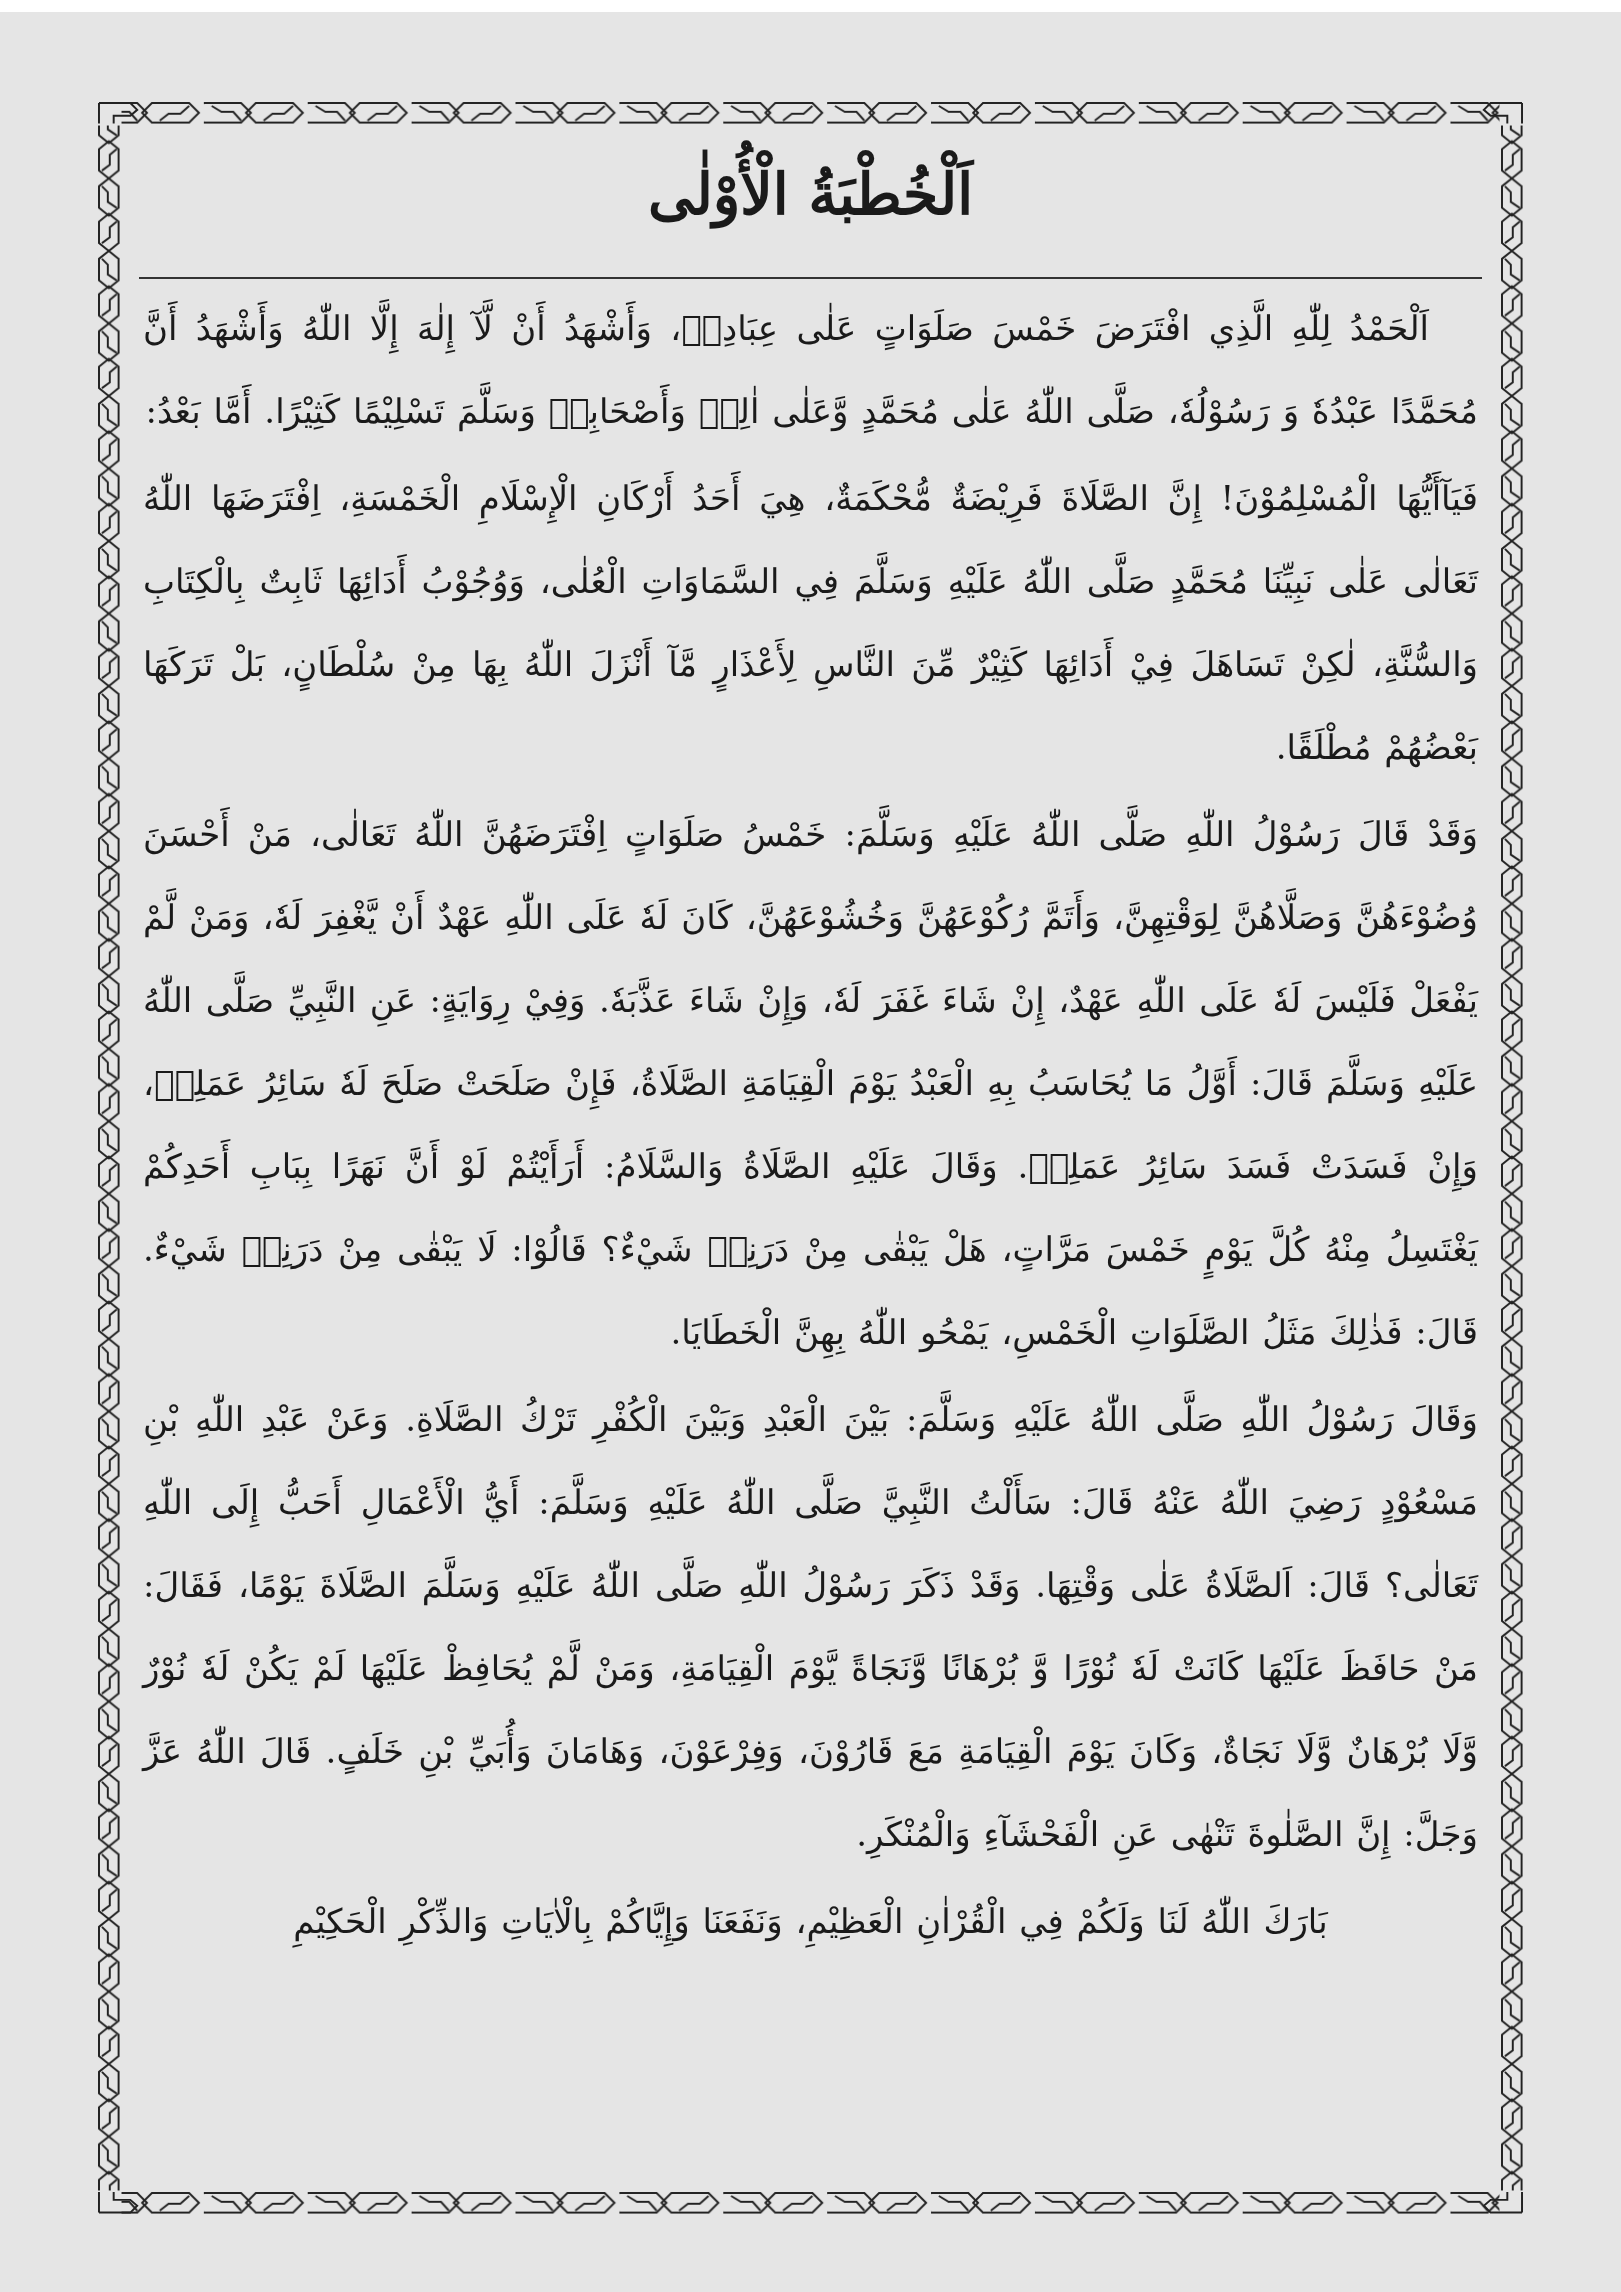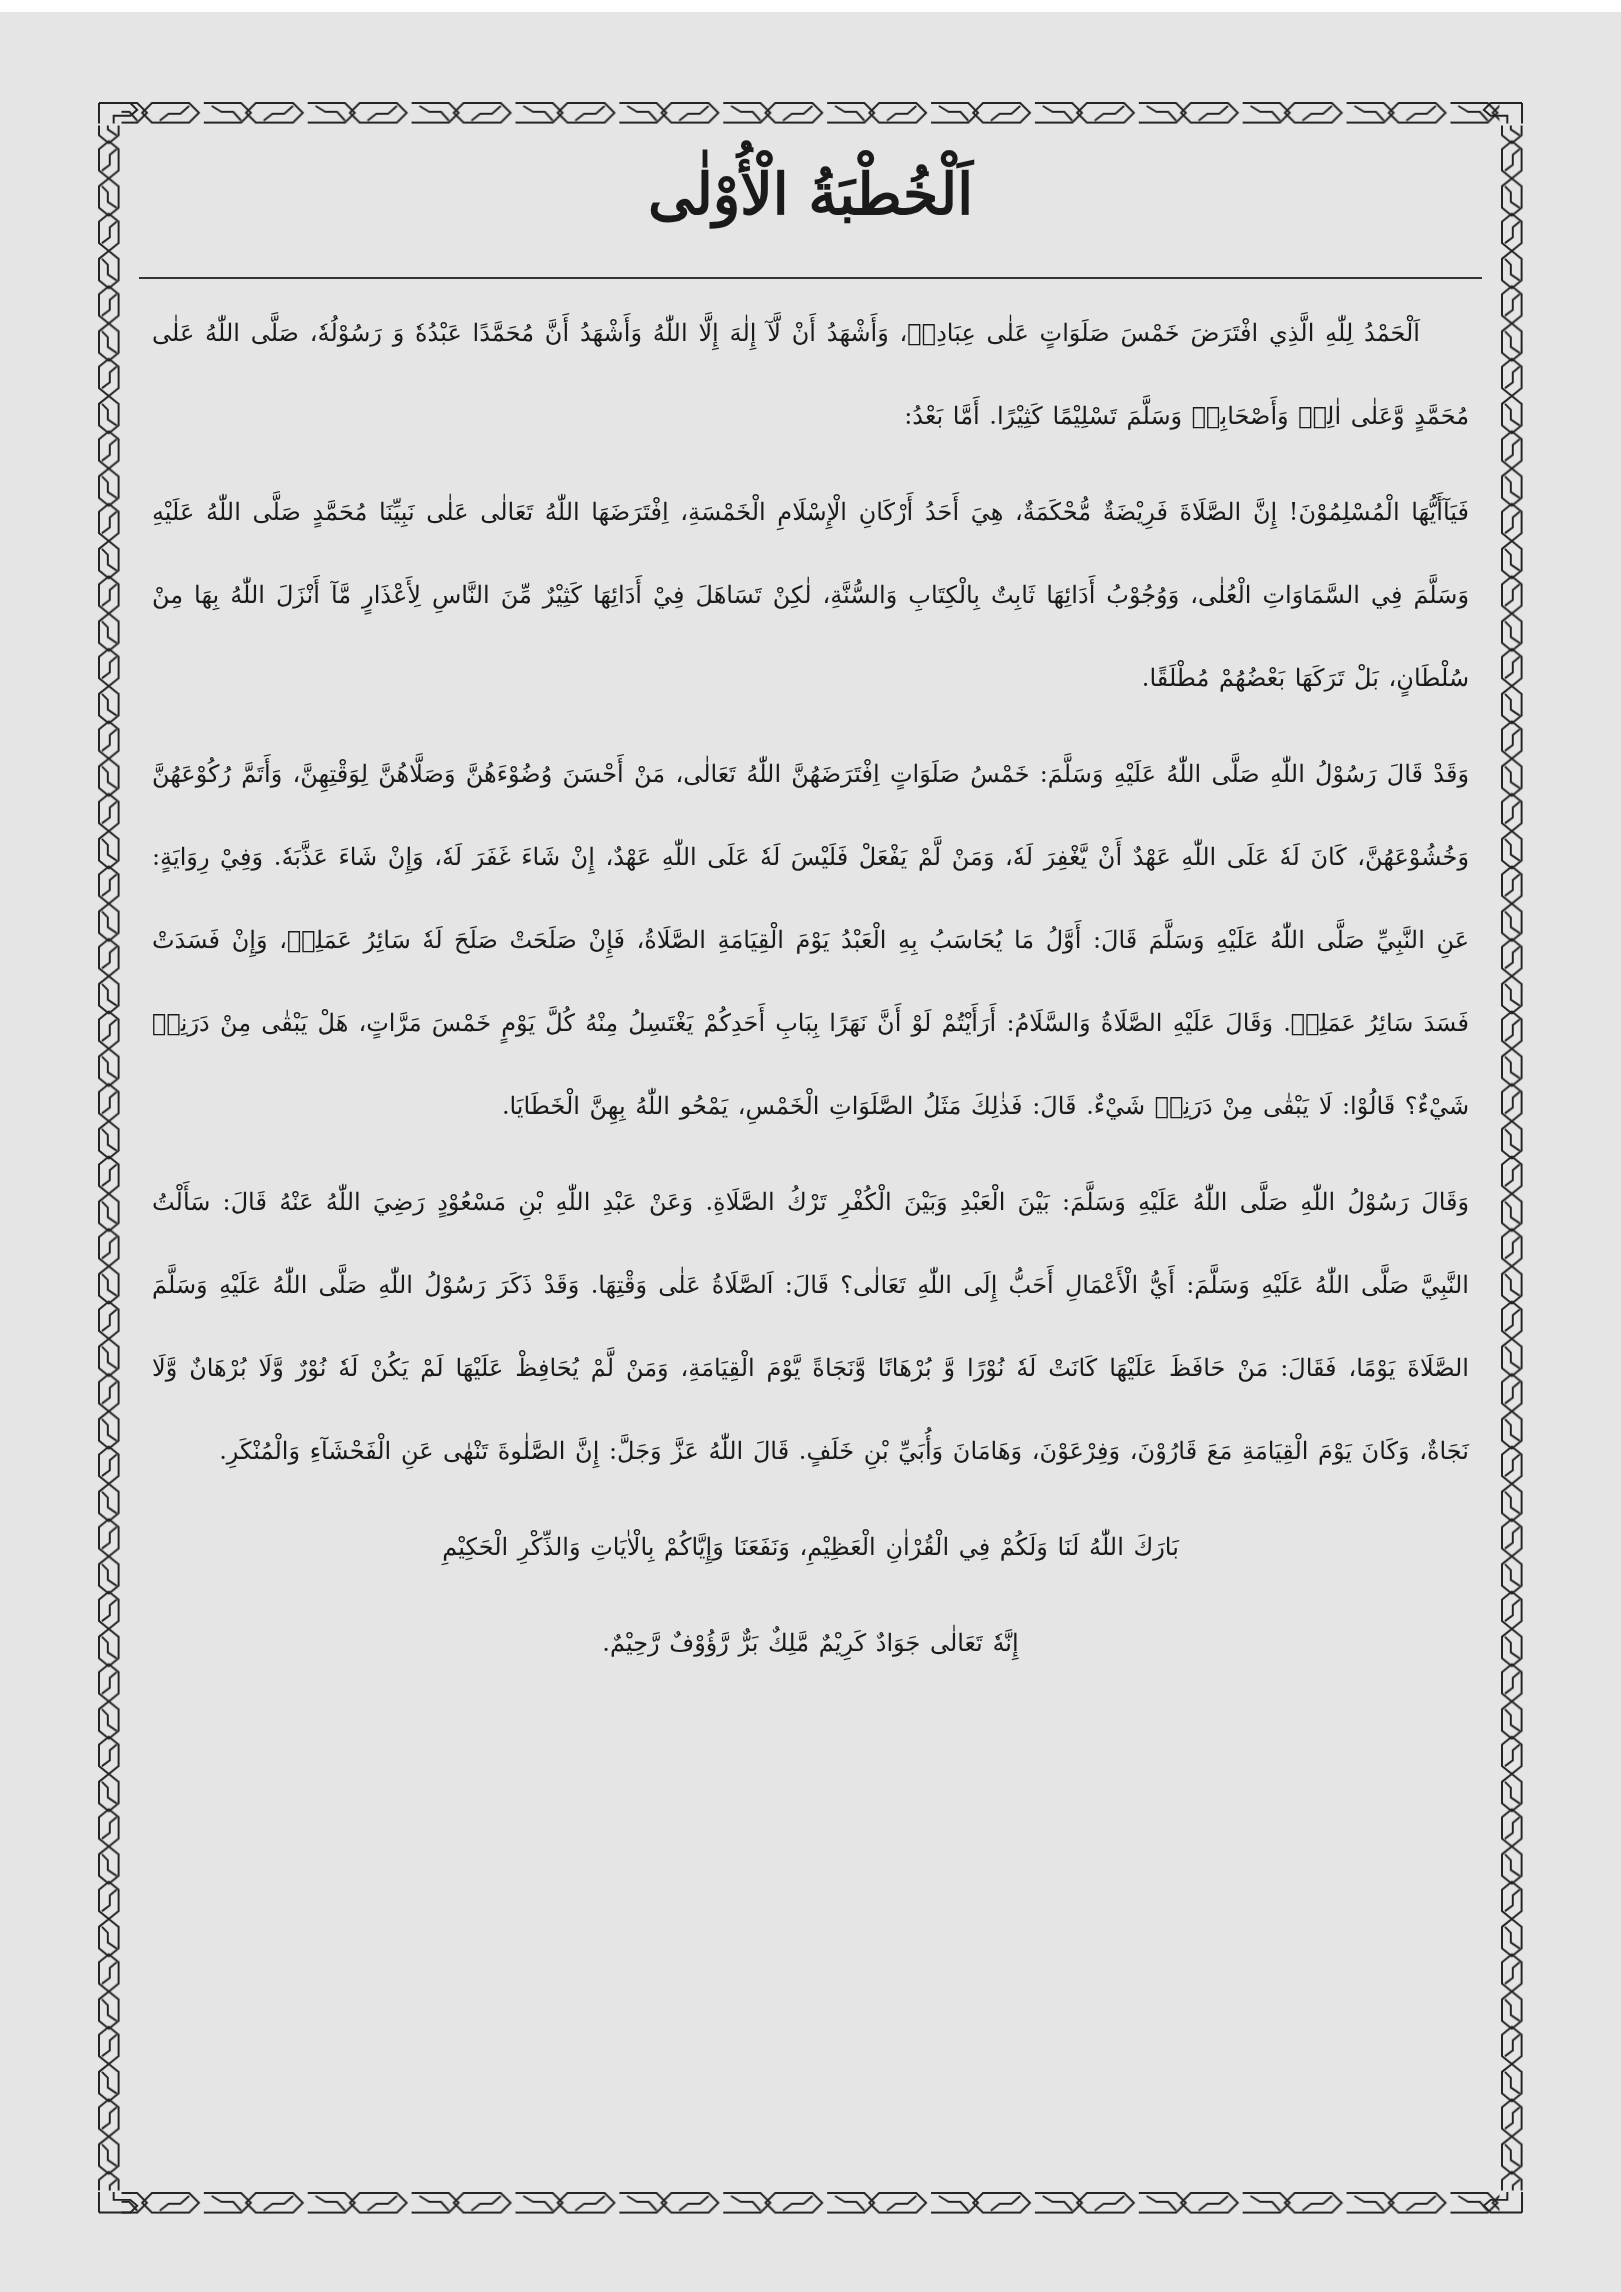--- a/index.html
+++ b/index.html
@@ -14,22 +14,22 @@
   .content {
     position: absolute; left: 139px; top: 118px; width: 1343px;
     direction: rtl; font-family: "DejaVu Serif", serif; color: #1a1a1a;
   }
   .title {
     text-align: center; font-size: 57px; font-weight: bold; line-height: 127px;
     height: 147px; margin: 0;
   }
   .rule { height: 0; border-top: 2.9px solid #333; margin: 0 0 7.8px 0; }
   .para {
-    font-size: 24px; line-height: 83px; text-align: justify; text-align-last: right;
-    margin: 13px; word-spacing: 2px;
+    font-size: 34px; line-height: 83px; text-align: justify; text-align-last: right;
+    margin: 4px; word-spacing: 2px;
   }
   .para .indent { display: inline-block; width: 49px; }
   .para.centered { text-align: right; text-align-last: center; }
 </style>
 </head>
 <body>
 
 <div class="page">
 
   <div class="frame">
@@ -70,16 +70,15 @@
   <div class="content">
     <h1 class="title">اَلْخُطْبَةُ الْأُوْلٰى</h1>
     <div class="rule"></div>
 
     <p class="para"><span class="indent"></span><span>اَلْحَمْدُ لِلّٰهِ الَّذِي افْتَرَضَ خَمْسَ صَلَوَاتٍ عَلٰى عِبَادِهٖ، وَأَشْهَدُ أَنْ لَّآ إِلٰهَ إِلَّا اللّٰهُ وَأَشْهَدُ أَنَّ مُحَمَّدًا عَبْدُهٗ وَ رَسُوْلُهٗ، صَلَّى اللّٰهُ عَلٰى مُحَمَّدٍ وَّعَلٰى اٰلِهٖ وَأَصْحَابِهٖ وَسَلَّمَ تَسْلِيْمًا كَثِيْرًا. أَمَّا بَعْدُ:</span></p>
     <p class="para"><span>فَيَآأَيُّهَا الْمُسْلِمُوْنَ! إِنَّ الصَّلَاةَ فَرِيْضَةٌ مُّحْكَمَةٌ، هِيَ أَحَدُ أَرْكَانِ الْإِسْلَامِ الْخَمْسَةِ، اِفْتَرَضَهَا اللّٰهُ تَعَالٰى عَلٰى نَبِيِّنَا مُحَمَّدٍ صَلَّى اللّٰهُ عَلَيْهِ وَسَلَّمَ فِي السَّمَاوَاتِ الْعُلٰى، وَوُجُوْبُ أَدَائِهَا ثَابِتٌ بِالْكِتَابِ وَالسُّنَّةِ، لٰكِنْ تَسَاهَلَ فِيْ أَدَائِهَا كَثِيْرٌ مِّنَ النَّاسِ لِأَعْذَارٍ مَّآ أَنْزَلَ اللّٰهُ بِهَا مِنْ سُلْطَانٍ، بَلْ تَرَكَهَا بَعْضُهُمْ مُطْلَقًا.</span></p>
     <p class="para"><span>وَقَدْ قَالَ رَسُوْلُ اللّٰهِ صَلَّى اللّٰهُ عَلَيْهِ وَسَلَّمَ: خَمْسُ صَلَوَاتٍ اِفْتَرَضَهُنَّ اللّٰهُ تَعَالٰى، مَنْ أَحْسَنَ وُضُوْءَهُنَّ وَصَلَّاهُنَّ لِوَقْتِهِنَّ، وَأَتَمَّ رُكُوْعَهُنَّ وَخُشُوْعَهُنَّ، كَانَ لَهٗ عَلَى اللّٰهِ عَهْدٌ أَنْ يَّغْفِرَ لَهٗ، وَمَنْ لَّمْ يَفْعَلْ فَلَيْسَ لَهٗ عَلَى اللّٰهِ عَهْدٌ، إِنْ شَاءَ غَفَرَ لَهٗ، وَإِنْ شَاءَ عَذَّبَهٗ. وَفِيْ رِوَايَةٍ: عَنِ النَّبِيِّ صَلَّى اللّٰهُ عَلَيْهِ وَسَلَّمَ قَالَ: أَوَّلُ مَا يُحَاسَبُ بِهِ الْعَبْدُ يَوْمَ الْقِيَامَةِ الصَّلَاةُ، فَإِنْ صَلَحَتْ صَلَحَ لَهٗ سَائِرُ عَمَلِهٖ، وَإِنْ فَسَدَتْ فَسَدَ سَائِرُ عَمَلِهٖ. وَقَالَ عَلَيْهِ الصَّلَاةُ وَالسَّلَامُ: أَرَأَيْتُمْ لَوْ أَنَّ نَهَرًا بِبَابِ أَحَدِكُمْ يَغْتَسِلُ مِنْهُ كُلَّ يَوْمٍ خَمْسَ مَرَّاتٍ، هَلْ يَبْقٰى مِنْ دَرَنِهٖ شَيْءٌ؟ قَالُوْا: لَا يَبْقٰى مِنْ دَرَنِهٖ شَيْءٌ. قَالَ: فَذٰلِكَ مَثَلُ الصَّلَوَاتِ الْخَمْسِ، يَمْحُو اللّٰهُ بِهِنَّ الْخَطَايَا.</span></p>
     <p class="para"><span>وَقَالَ رَسُوْلُ اللّٰهِ صَلَّى اللّٰهُ عَلَيْهِ وَسَلَّمَ: بَيْنَ الْعَبْدِ وَبَيْنَ الْكُفْرِ تَرْكُ الصَّلَاةِ. وَعَنْ عَبْدِ اللّٰهِ بْنِ مَسْعُوْدٍ رَضِيَ اللّٰهُ عَنْهُ قَالَ: سَأَلْتُ النَّبِيَّ صَلَّى اللّٰهُ عَلَيْهِ وَسَلَّمَ: أَيُّ الْأَعْمَالِ أَحَبُّ إِلَى اللّٰهِ تَعَالٰى؟ قَالَ: اَلصَّلَاةُ عَلٰى وَقْتِهَا. وَقَدْ ذَكَرَ رَسُوْلُ اللّٰهِ صَلَّى اللّٰهُ عَلَيْهِ وَسَلَّمَ الصَّلَاةَ يَوْمًا، فَقَالَ: مَنْ حَافَظَ عَلَيْهَا كَانَتْ لَهٗ نُوْرًا وَّ بُرْهَانًا وَّنَجَاةً يَّوْمَ الْقِيَامَةِ، وَمَنْ لَّمْ يُحَافِظْ عَلَيْهَا لَمْ يَكُنْ لَهٗ نُوْرٌ وَّلَا بُرْهَانٌ وَّلَا نَجَاةٌ، وَكَانَ يَوْمَ الْقِيَامَةِ مَعَ قَارُوْنَ، وَفِرْعَوْنَ، وَهَامَانَ وَأُبَيِّ بْنِ خَلَفٍ. قَالَ اللّٰهُ عَزَّ وَجَلَّ: إِنَّ الصَّلٰوةَ تَنْهٰى عَنِ الْفَحْشَآءِ وَالْمُنْكَرِ.</span></p>
 
     <p class="para centered">بَارَكَ اللّٰهُ لَنَا وَلَكُمْ فِي الْقُرْاٰنِ الْعَظِيْمِ، وَنَفَعَنَا وَإِيَّاكُمْ بِالْاٰيَاتِ وَالذِّكْرِ الْحَكِيْمِ</p>
-    <p class="para centered">إِنَّهٗ تَعَالٰى جَوَادٌ كَرِيْمٌ مَّلِكٌ بَرٌّ رَّؤُوْفٌ رَّحِيْمٌ.</p>
   </div>
 </div>
 
 
 </body></html>

